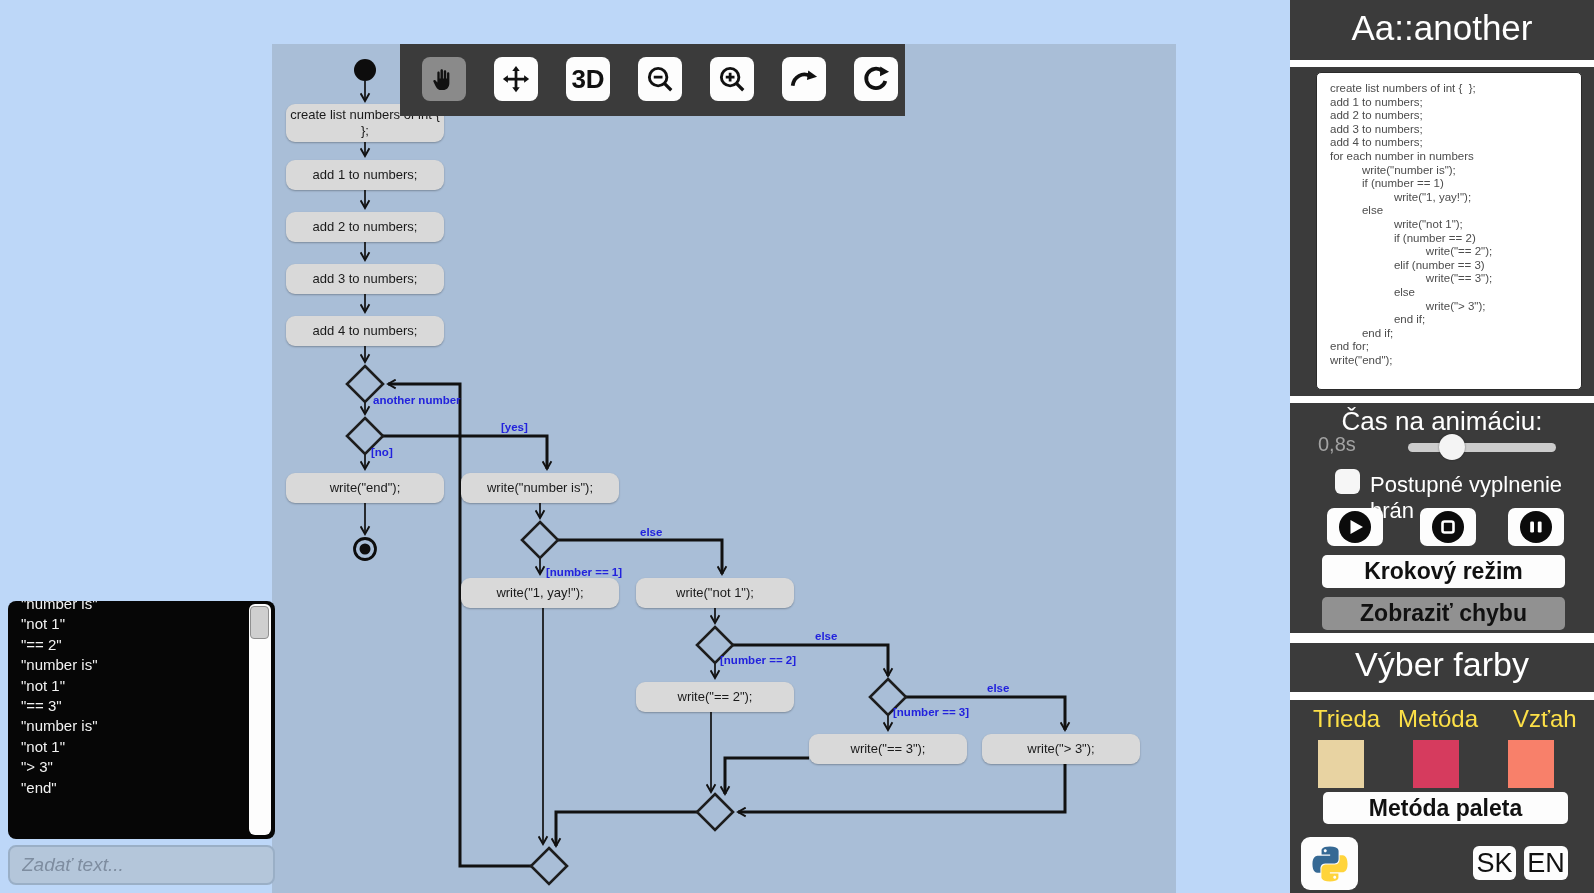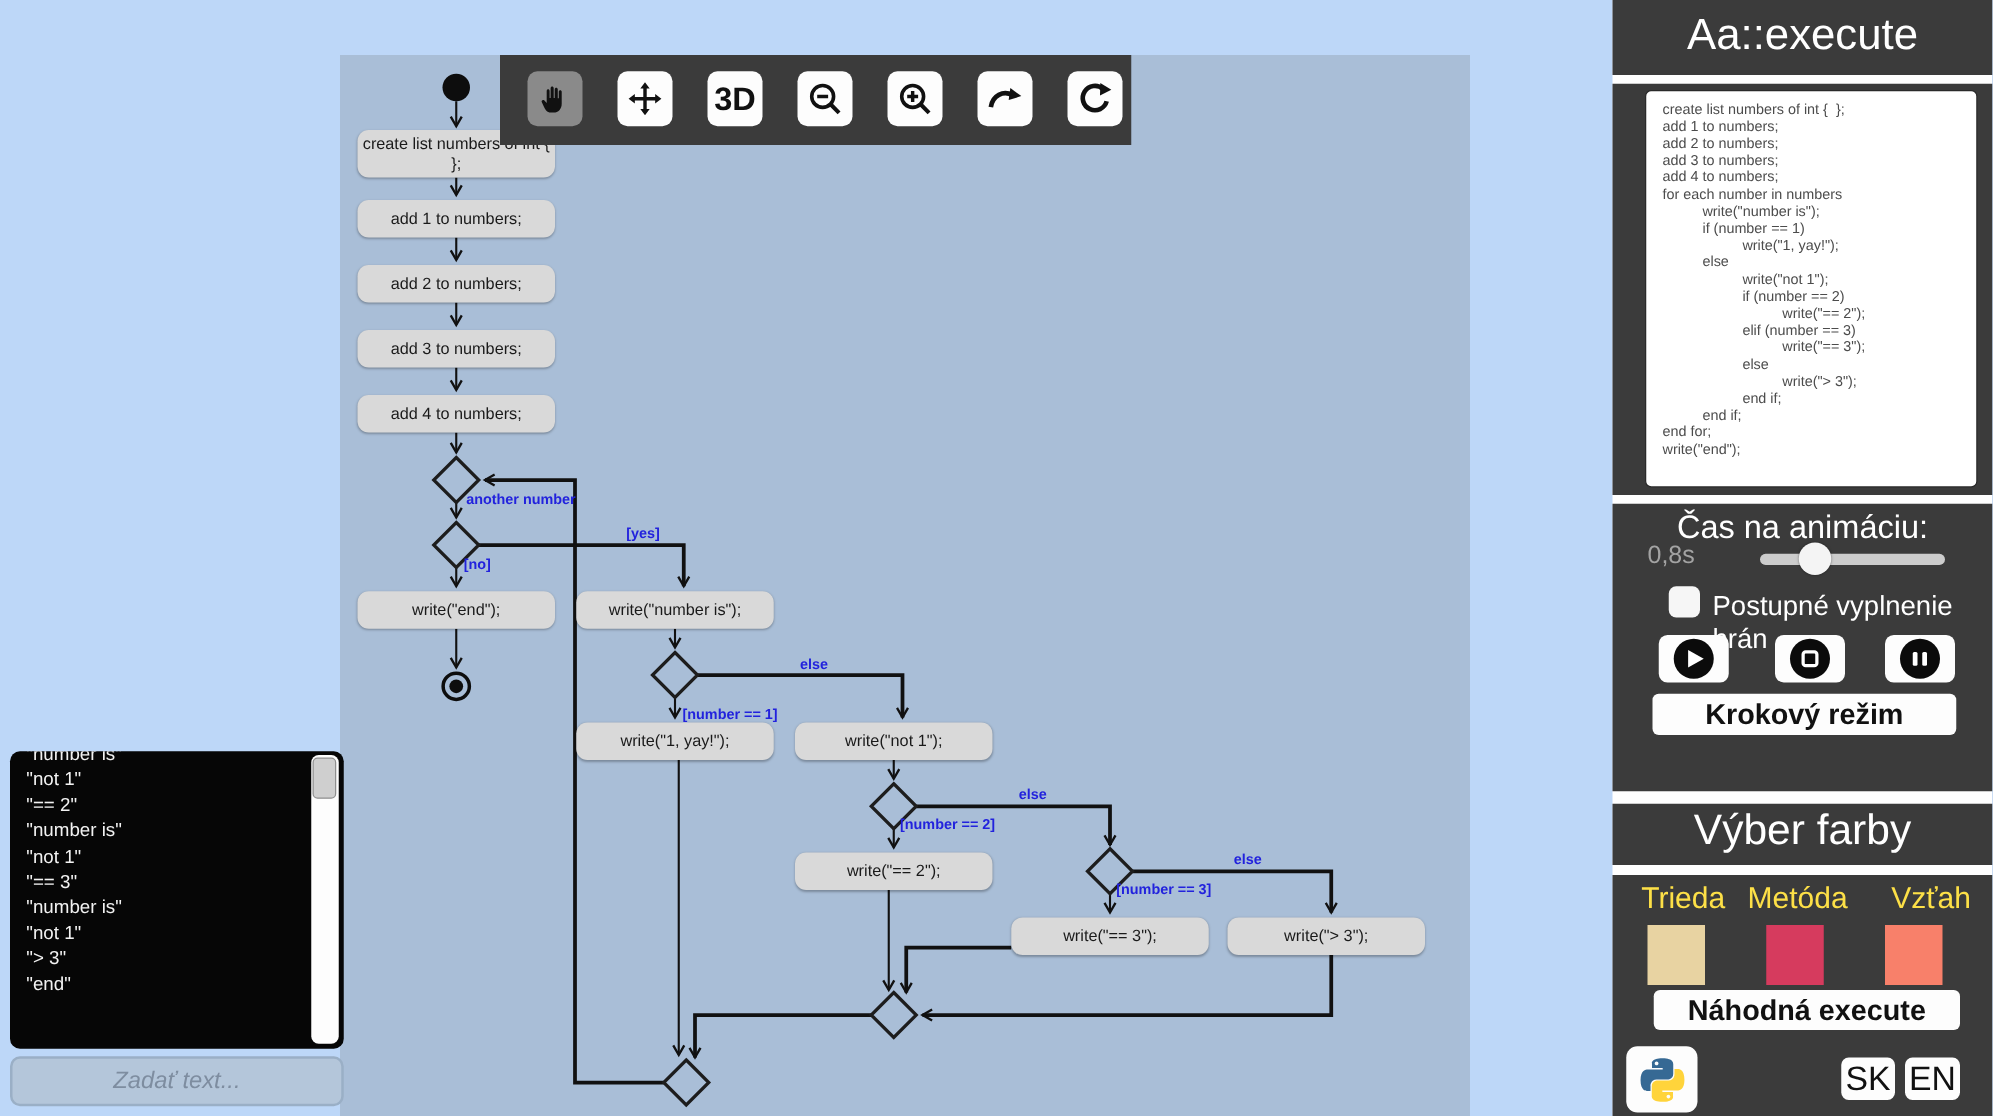--- a/index.html
+++ b/index.html
@@ -32,21 +32,21 @@
     background:#060606; border-radius:8px; overflow:hidden; }
   #console-text { position:absolute; left:13px; top:-7px; right:30px;
     color:#f2f2f2; font-size:15px; line-height:20.4px; }
   #console-scroll { position:absolute; right:4px; top:3px; width:22px; height:231px;
     background:#fdfdfd; border-radius:6px; }
   #console-thumb { position:absolute; left:1px; top:2px; width:19px; height:33px;
     background:#cfcfcf; border:1px solid #8f8f8f; border-radius:4px; }
   #text-input { position:absolute; left:8px; top:845px; width:267px; height:40px;
     background:#b4c6da; border:2px solid #9aafc6; border-radius:8px;
     font-size:19px; padding:0 12px; color:#30404f;
-    font-family:"Liberation Sans", sans-serif;text-align:center; }
+    font-family:"Liberation Sans", sans-serif; }
   #text-input::placeholder { color:#7e8da0; font-style:italic; }
 
   
   #panel { position:absolute; left:1290px; top:0; width:304px; height:893px;
     background:#ffffff; color:#fff; }
   .sec { position:absolute; left:0; width:304px; background:#3b3b3b; }
   #sec-header { top:0; height:60px; }
   #sec-code { top:67px; height:329px; }
   #sec-controls { top:403px; height:230px; }
   #sec-palette-head { top:643px; height:49px; }
@@ -227,21 +227,21 @@
       <div class="console-line">"end"</div>
     </div>
     <div id="console-scroll">
       <div id="console-thumb"></div>
     </div>
   </div>
   <input id="text-input" type="text" placeholder="Zadať text..." style="">
 
   <div id="panel">
     <div id="sec-header" class="sec">
-      <div id="panel-title">Aa::execute</div>
+      <div id="panel-title">Aa::another</div>
     </div>
 
     <div id="sec-code" class="sec">
       <div id="code-box">
         <div class="code-line">create list numbers of int {  };</div>
         <div class="code-line">add 1 to numbers;</div>
         <div class="code-line">add 2 to numbers;</div>
         <div class="code-line">add 3 to numbers;</div>
         <div class="code-line">add 4 to numbers;</div>
         <div class="code-line">for each number in numbers</div>
@@ -285,34 +285,35 @@
       </div>
       <div class="media-btn" style="left:218px;">
         <svg width="38" height="36" viewBox="0 0 38 36">
           <circle cx="19" cy="18" r="16" fill="#0b0b0b"></circle>
           <rect x="13.2" y="12.5" width="3.8" height="11" rx="1.2" fill="#fff"></rect>
           <rect x="20.8" y="12.5" width="3.8" height="11" rx="1.2" fill="#fff"></rect>
         </svg>
       </div>
 
       <div class="wide-btn" style="top:152px;">Krokový režim</div>
+      <div class="wide-btn" id="btn-error" style="top:194px;">Zobraziť chybu</div>
     </div>
 
     <div id="sec-palette-head" class="sec">
       <div id="palette-title" class="sec-heading">Výber farby</div>
     </div>
 
     <div id="sec-palette" class="sec">
       <div class="swatch-label" style="left:23px;">Trieda</div>
       <div class="swatch-label" style="left:108px;">Metóda</div>
       <div class="swatch-label" style="left:223px;">Vzťah</div>
       <div class="swatch" style="left: 28px; background: rgb(232, 211, 162);"></div>
       <div class="swatch" style="left: 123px; background: rgb(214, 59, 94);"></div>
       <div class="swatch" style="left: 218px; background: rgb(248, 128, 106);"></div>
-      <div class="wide-btn" id="btn-random">Náhodná execute</div>
+      <div class="wide-btn" id="btn-random">Metóda paleta</div>
 
       <div id="btn-python">
         <svg width="42" height="42" viewBox="0 0 110 110">
           <path fill="#366994" d="M54.9 9.2c-23.5 0-22 10.2-22 10.2l.1 10.5h22.4v3.2H24s-15-1.7-15 22c0 23.7 13.1 22.8 13.1 22.8h7.8V67s-.4-13.1 12.9-13.1H65s12.5.2 12.5-12.1V21.4S79.4 9.2 54.9 9.2zM42.6 16.3c2.2 0 4 1.8 4 4s-1.8 4-4 4-4-1.8-4-4 1.8-4 4-4z"></path>
           <path fill="#FFD43B" d="M55.1 100.8c23.5 0 22-10.2 22-10.2l-.1-10.5H54.7v-3.2H86s15 1.7 15-22c0-23.7-13.1-22.8-13.1-22.8h-7.8V43s.4 13.1-12.9 13.1H45s-12.5-.2-12.5 12.1v20.4s-1.9 12.2 22.6 12.2zM67.4 93.7c-2.2 0-4-1.8-4-4s1.8-4 4-4 4 1.8 4 4-1.8 4-4 4z"></path>
         </svg>
       </div>
       <div class="lang-btn" id="btn-sk">SK</div>
       <div class="lang-btn" id="btn-en">EN</div>
     </div>

